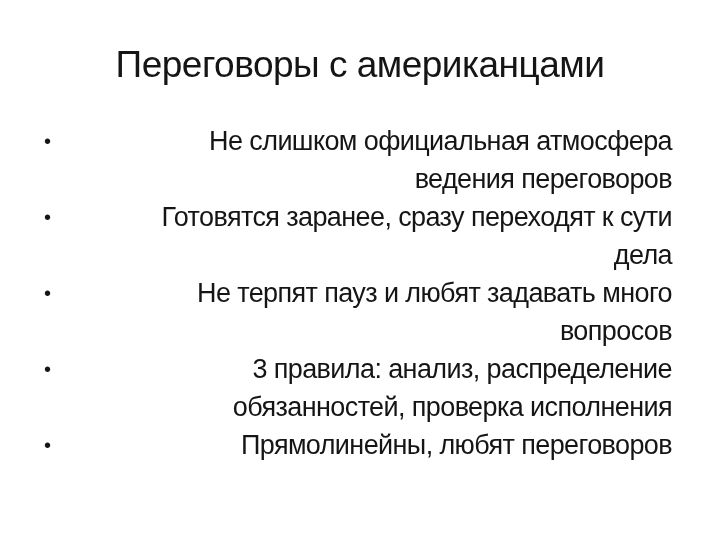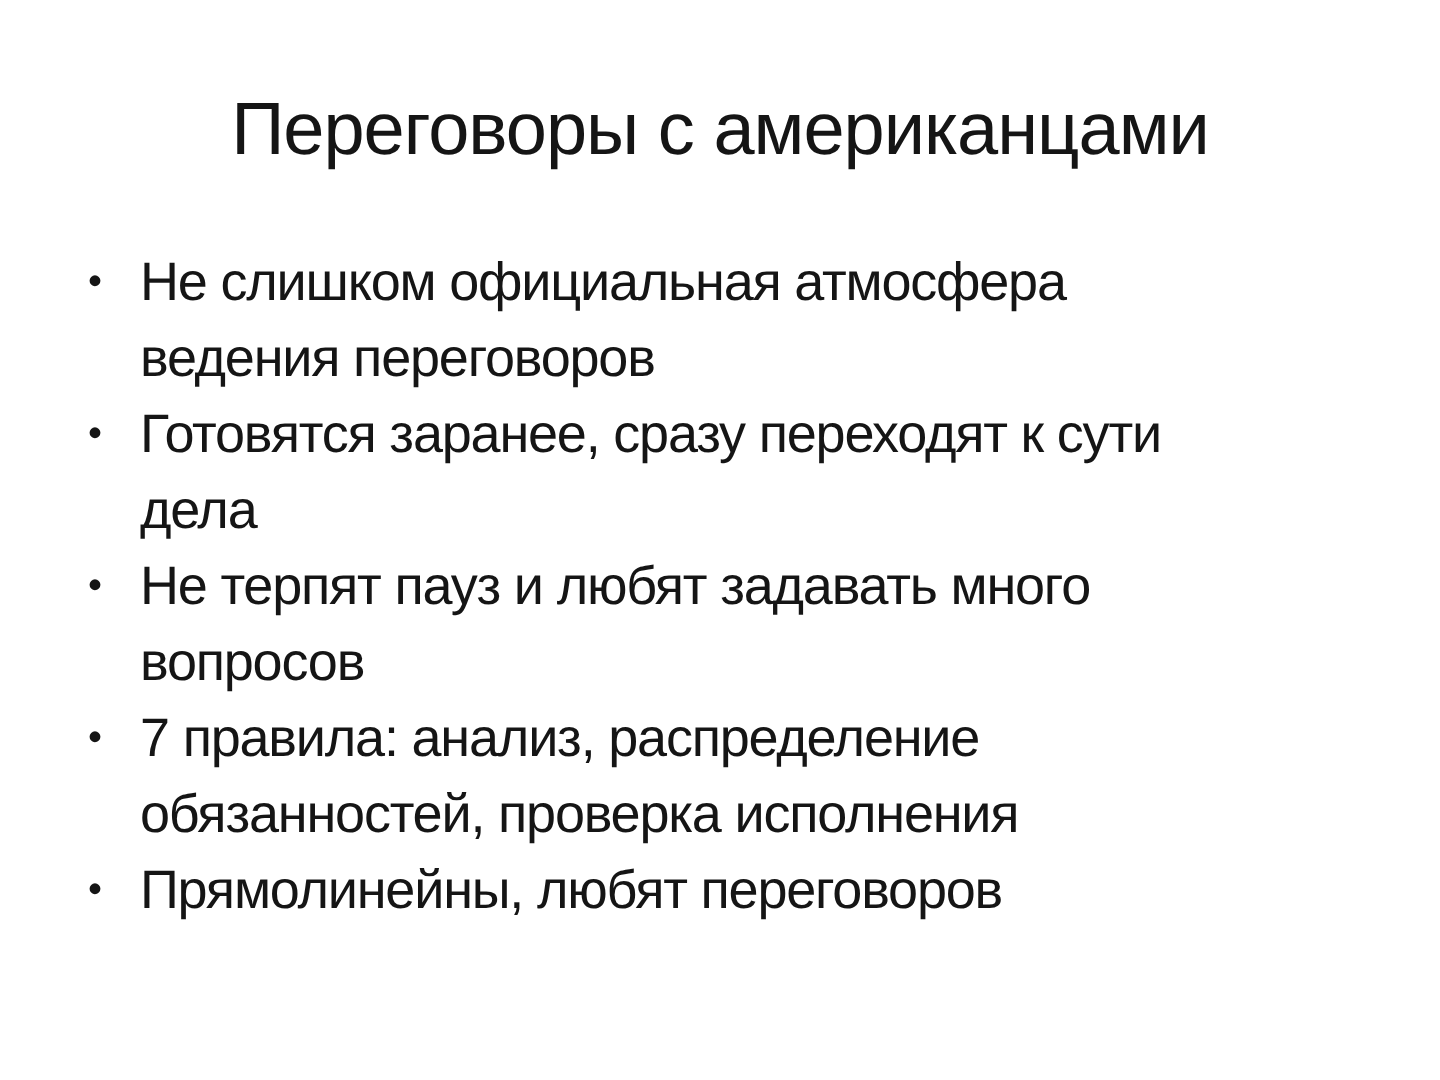--- a/index.html
+++ b/index.html
@@ -48,20 +48,21 @@
     width: 26px;
     font-size: 20px;
     line-height: 38px;
     text-align: left;
     padding-left: 2px;
     color: #151515;
   }
   .bullet-text {
     flex: 1 1 auto;
     white-space: pre-line;
+    text-align: right;
   }
 </style>
 </head>
 <body>
 
 <div class="slide">
   <h1 class="slide-title">Переговоры с американцами</h1>
 
   <ul class="bullet-list">
       <li class="bullet-item">
@@ -74,21 +75,21 @@
         <span class="bullet-text">Готовятся заранее, сразу переходят к сути
 дела</span>
       </li>
       <li class="bullet-item">
         <span class="bullet-marker">•</span>
         <span class="bullet-text">Не терпят пауз и любят задавать много
 вопросов</span>
       </li>
       <li class="bullet-item">
         <span class="bullet-marker">•</span>
-        <span class="bullet-text">7 правила: анализ, распределение
+        <span class="bullet-text">3 правила: анализ, распределение
 обязанностей, проверка исполнения</span>
       </li>
       <li class="bullet-item">
         <span class="bullet-marker">•</span>
         <span class="bullet-text">Прямолинейны, любят переговоров</span>
       </li>
     </ul>
 </div>
 
 </body></html>

